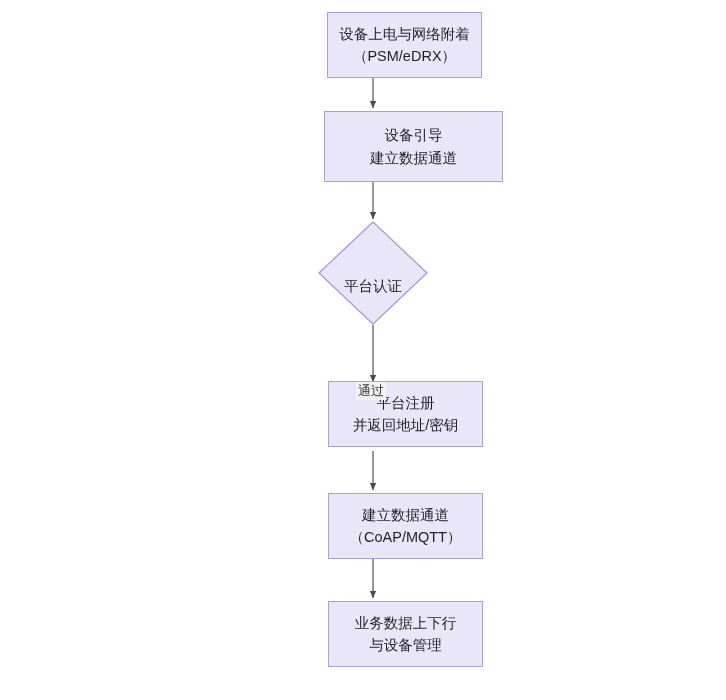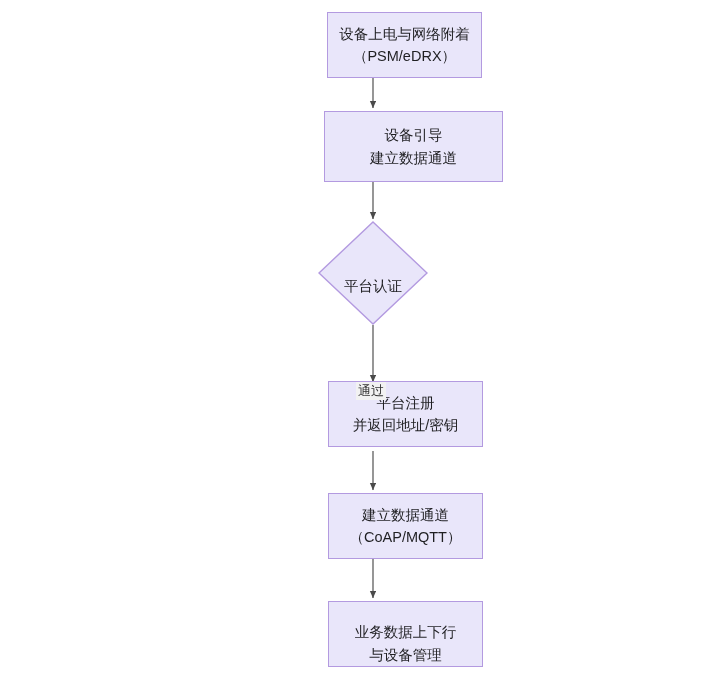--- a/index.html
+++ b/index.html
@@ -125,18 +125,18 @@
   <div class="node" style="left:296px; top:381px; width:155px; height:66px;">
     <span>平台注册</span>
     <span class="line2">并返回地址/密钥</span>
   </div>
 
   <div class="node" style="left:296px; top:493px; width:155px; height:66px;">
     <span>建立数据通道</span>
     <span class="line2">（CoAP/MQTT）</span>
   </div>
 
-  <div class="node" style="left:296px; top:601px; width:155px; height:66px;justify-content:flex-end;">
+  <div class="node" style="left:296px; top:601px; width:155px; height:66px;">
     <span>业务数据上下行</span>
     <span class="line2">与设备管理</span>
   </div>
 
 </div>
 
 </body></html>

